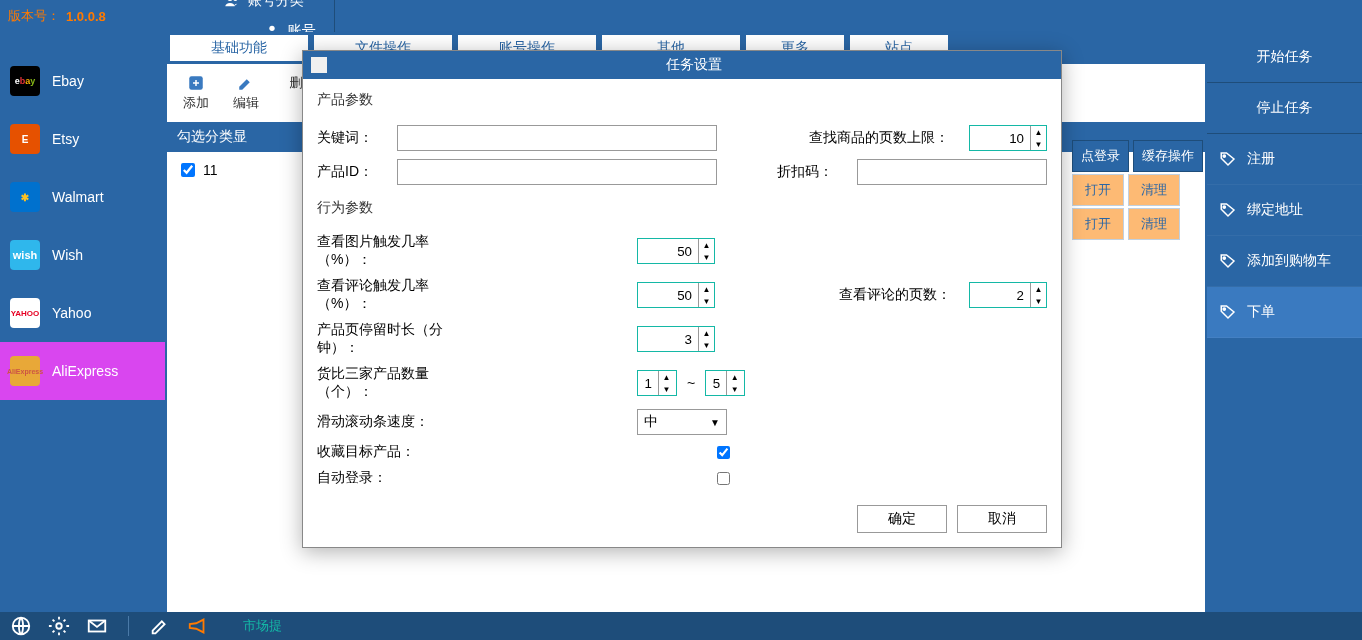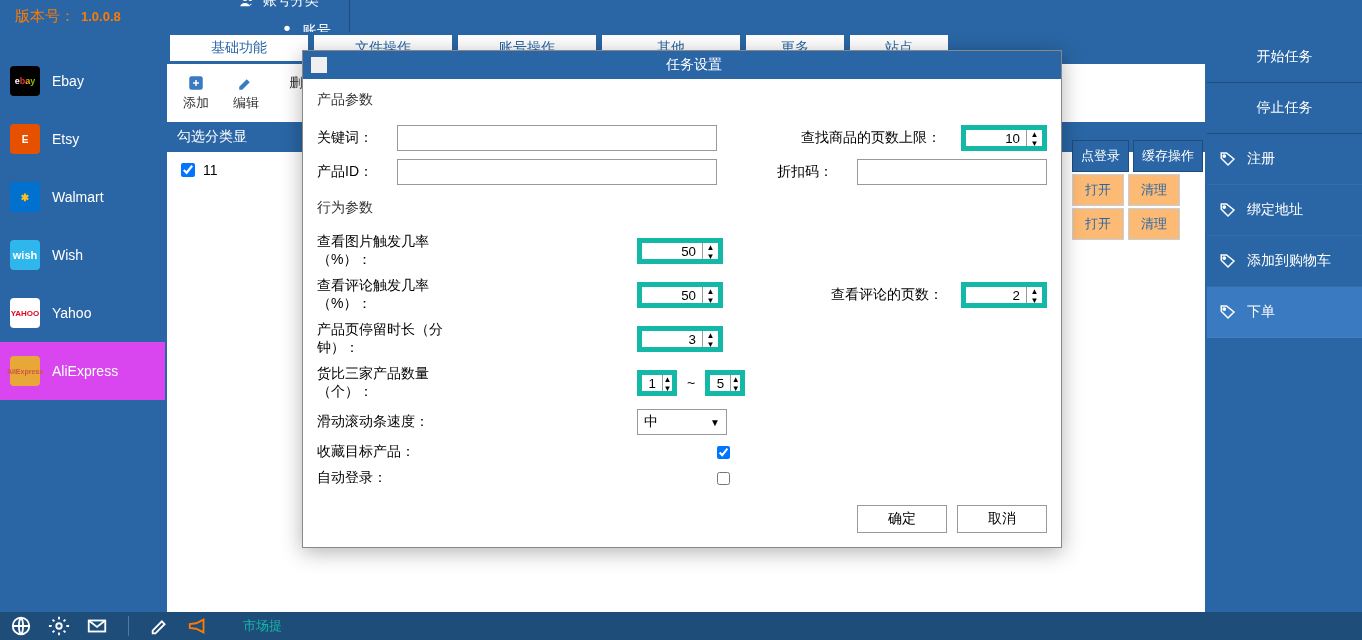--- a/index.html
+++ b/index.html
@@ -1,20 +1,20 @@
 <!DOCTYPE html>
 <html><head>
 <meta charset="utf-8">
 <style>
 * { margin: 0; padding: 0; box-sizing: border-box; font-family: "Microsoft YaHei", Arial, sans-serif; }
 body { width: 1362px; height: 640px; background: #2a66a5; overflow: hidden; position: relative; }
 
 
 .topbar { height: 32px; display: flex; align-items: center; color: #fff; }
-.version-label { color: #ff7a00; font-size: 15px; padding: 0 6px 0 15px; }
+.version-label { color: #ff7a00; font-size: 13px; padding: 0 6px 0 8px; }
 .version-val { color: #ff7a00; font-size: 13px; font-weight: bold; }
 .top-tabs { display: flex; margin-left: 20px; gap: 0; flex-direction: column; }
 .top-tab { display: flex; align-items: center; gap: 8px; padding: 6px 18px; color: #fff; font-size: 14px; border-right: 1px solid #1e4d7a; }
 .top-tab .icon { width: 16px; height: 16px; }
 
 
 .main { display: flex; height: 580px; }
 
 
 .left-sidebar { width: 165px; background: #2a66a5; padding-top: 20px; }
@@ -53,21 +53,21 @@
 .modal { position: absolute; left: 302px; top: 50px; width: 760px; background: #fff; border: 1px solid #888; box-shadow: 0 4px 20px rgba(0,0,0,0.3); }
 .modal-title { background: #2a66a5; color: #fff; padding: 5px 8px; font-size: 14px; display: flex; align-items: center; gap: 8px; }
 .modal-title-icon { width: 16px; height: 16px; background: #f0f0f0; display: inline-block; }
 .modal-title-text { flex: 1; text-align: center; }
 .modal-body { padding: 8px 14px 14px 14px; }
 .fieldset-label { font-size: 14px; color: #333; padding: 4px 0 8px 0; }
 .form-row { display: flex; align-items: center; gap: 10px; margin: 8px 0; font-size: 14px; }
 .form-row label { width: 160px; }
 .form-row .short-label { width: 70px; }
 .form-row input[type=text] { border: 1px solid #999; padding: 4px; height: 26px; }
-.spinner { display: inline-flex; border: 5px solid #14b8a6; height: 26px; }
+.spinner { display: inline-flex; border: 1px solid #14b8a6; height: 26px; }
 .spinner input { border: none; width: 60px; text-align: right; padding: 2px 6px; outline: none; }
 .spinner .arrows { display: flex; flex-direction: column; border-left: 1px solid #999; width: 16px; }
 .spinner .arrows span { flex: 1; display: flex; align-items: center; justify-content: center; font-size: 8px; cursor: pointer; }
 .select-box { border: 1px solid #999; height: 26px; width: 90px; display: flex; align-items: center; justify-content: space-between; padding: 0 6px; }
 .select-box .arrow { font-size: 10px; }
 .modal-footer { display: flex; justify-content: flex-end; gap: 10px; padding: 10px 0 0 0; }
 .modal-footer button { width: 90px; height: 28px; border: 1px solid #999; background: #fff; cursor: pointer; font-size: 14px; }
 
 
 .bottom-bar { position: absolute; left: 0; bottom: 0; right: 0; height: 28px; background: #1e4d7a; display: flex; align-items: center; padding: 0 10px; gap: 16px; }

